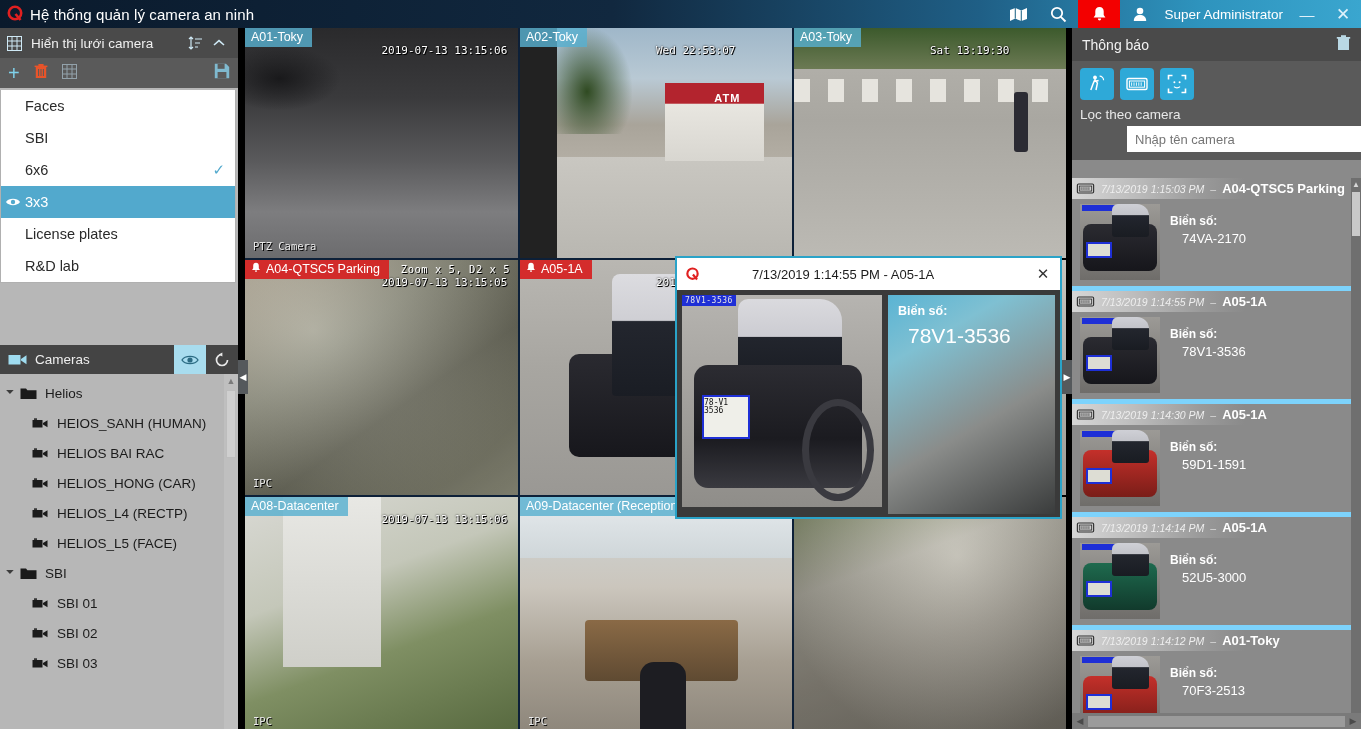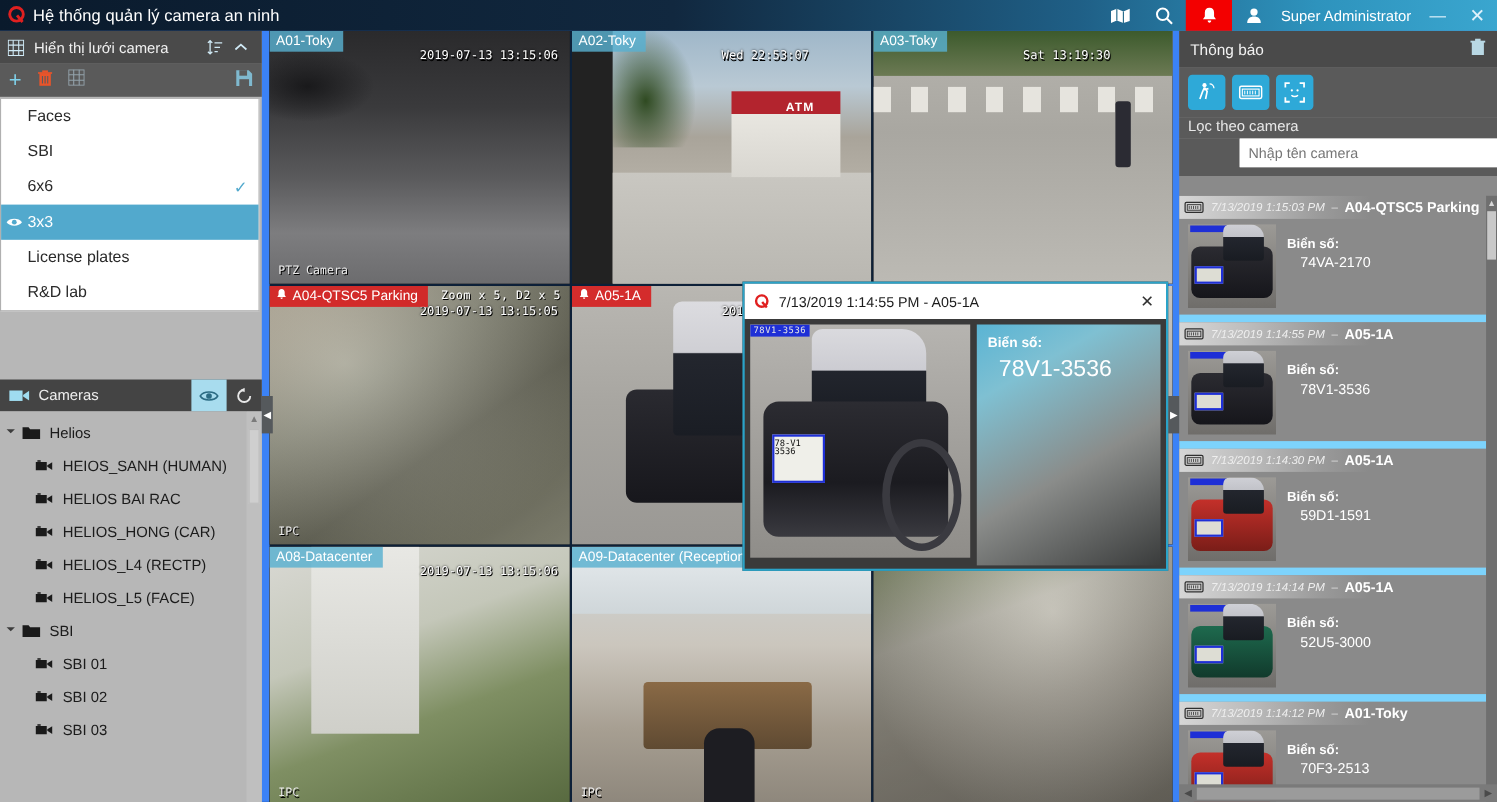--- a/index.html
+++ b/index.html
@@ -5,21 +5,21 @@
   * { box-sizing: border-box; margin: 0; padding: 0; }
   html, body {
     width: 1361px; height: 729px;
     overflow: hidden;
     font-family: "Liberation Sans", sans-serif;
     background: #0b1b2e;
   }
   #app {
     position: relative;
     width: 1361px; height: 729px;
-    background: #3b82f6;
+    background: #000000;
     overflow: hidden;
   }
 
   
   .titlebar {
     position: absolute; top: 0; left: 0;
     width: 1361px; height: 28px;
     background: linear-gradient(90deg,#0a1a2c 0%, #11283f 45%, #1f5f86 72%, #2e93bd 88%, #3aa6cf 100%);
     display: flex; align-items: center;
     z-index: 60;
@@ -244,21 +244,21 @@
     width: 387px; height: 263px;
     border: 2px solid #2aa3c8;
     background: #3a3a3a;
     z-index: 70;
   }
   .popup-head {
     height: 32px; background: #ffffff;
     display: flex; align-items: center; padding: 0 6px 0 8px;
   }
   .popup-logo { margin-right: 8px; display: flex; align-items: center; }
-  .popup-title { flex: 1; font-size: 13px; color: #1c1c1c; white-space: nowrap; }
+  .popup-title { flex: 1; font-size: 13px; color: #1c1c1c; white-space: nowrap; margin-left: 44px; }
   .popup-close { width: 22px; text-align: center; color: #333; font-size: 15px; }
   .popup-body { display: flex; height: 229px; padding: 5px; gap: 6px; }
   .popup-img {
     width: 200px; height: 212px; position: relative;
     background: linear-gradient(180deg,#b6b4b0 0%, #a6a4a0 40%, #8f8d89 100%);
     overflow: hidden;
   }
   .pi-plate-tag {
     position: absolute; left: 0; top: 0;
     background: #1e2fd6; color: #e6e6e6; font-size: 8px;
@@ -316,21 +316,21 @@
   .notif-inputwrap { background: #5a5a5a; padding: 0 8px 8px 8px; }
   .notif-input {
     width: 100%; height: 26px; border: 1px solid #ffffff;
     background: #ffffff; color: #7e7e7e; font-size: 13px;
     padding: 0 7px; font-family: "Liberation Sans", sans-serif; margin-left: 47px;
   }
   .notif-list {
     position: absolute; left: 0; top: 150px; width: 279px; height: 563px;
     overflow: hidden; background: #8a8a8a;
   }
-  .n-item { border-bottom: 7px solid #7dd3fc; }
+  .n-item { border-bottom: 5px solid #7dd3fc; }
   .n-row {
     display: flex; align-items: center; gap: 6px;
     padding: 2px 6px 2px 4px; height: 21px;
     background: linear-gradient(90deg,#d6d6d6 0%, #bdbdbd 22%, #9a9a9a 46%, #8a8a8a 62%, #8a8a8a 100%);
   }
   .n-icon { display: flex; align-items: center; color: #2f2f2f; }
   .n-time { font-size: 10.5px; color: #eeeeee; font-style: italic; white-space: nowrap; }
   .n-dash { color: #dddddd; font-size: 10.5px; }
   .n-cam { font-size: 13px; font-weight: bold; color: #ffffff; white-space: nowrap; }
   .n-body { display: flex; padding: 5px 6px 6px 8px; gap: 10px; }

